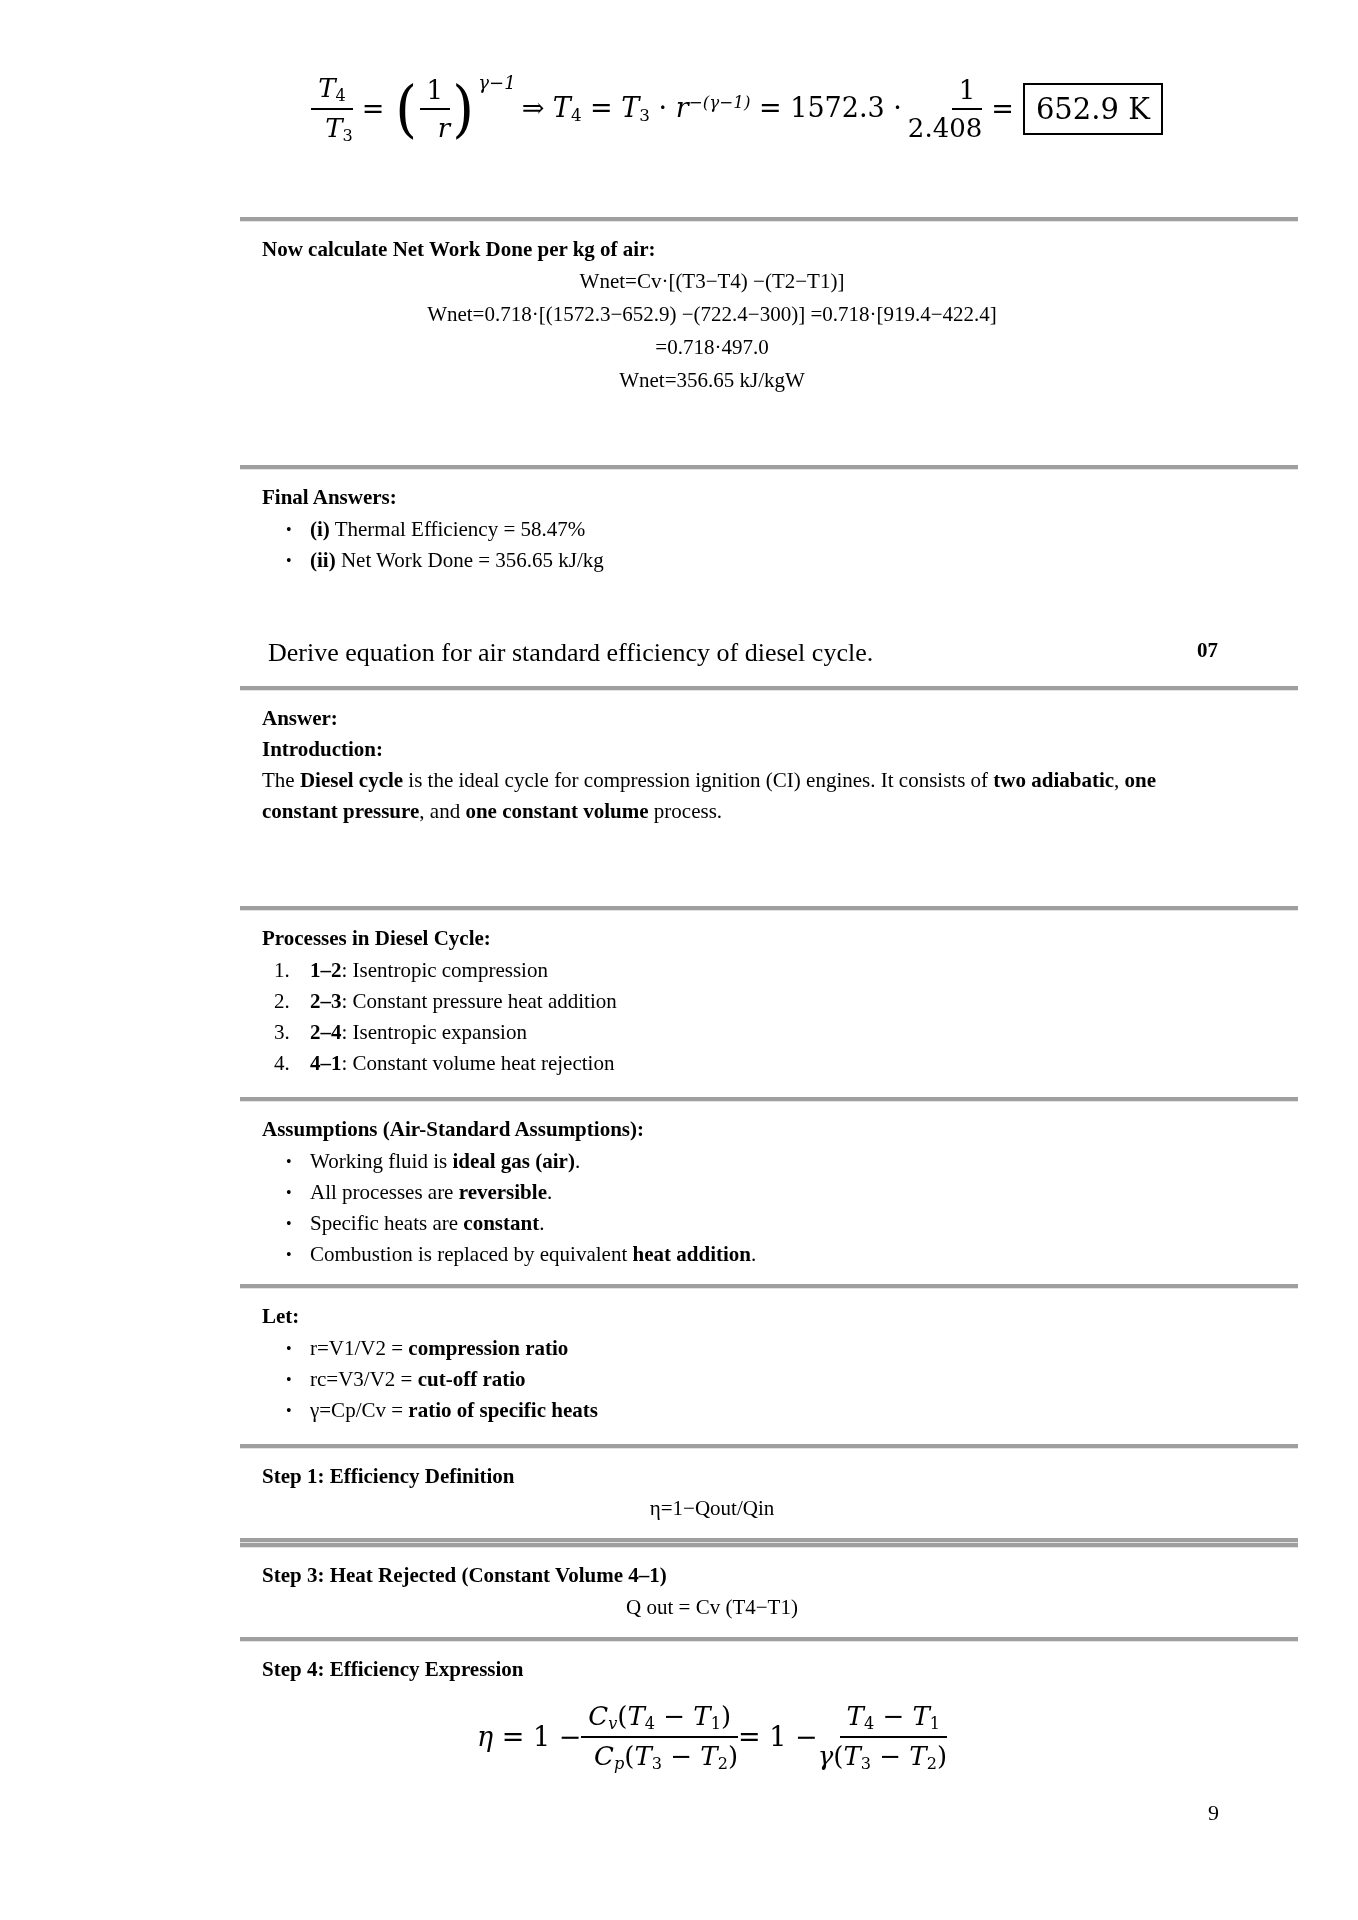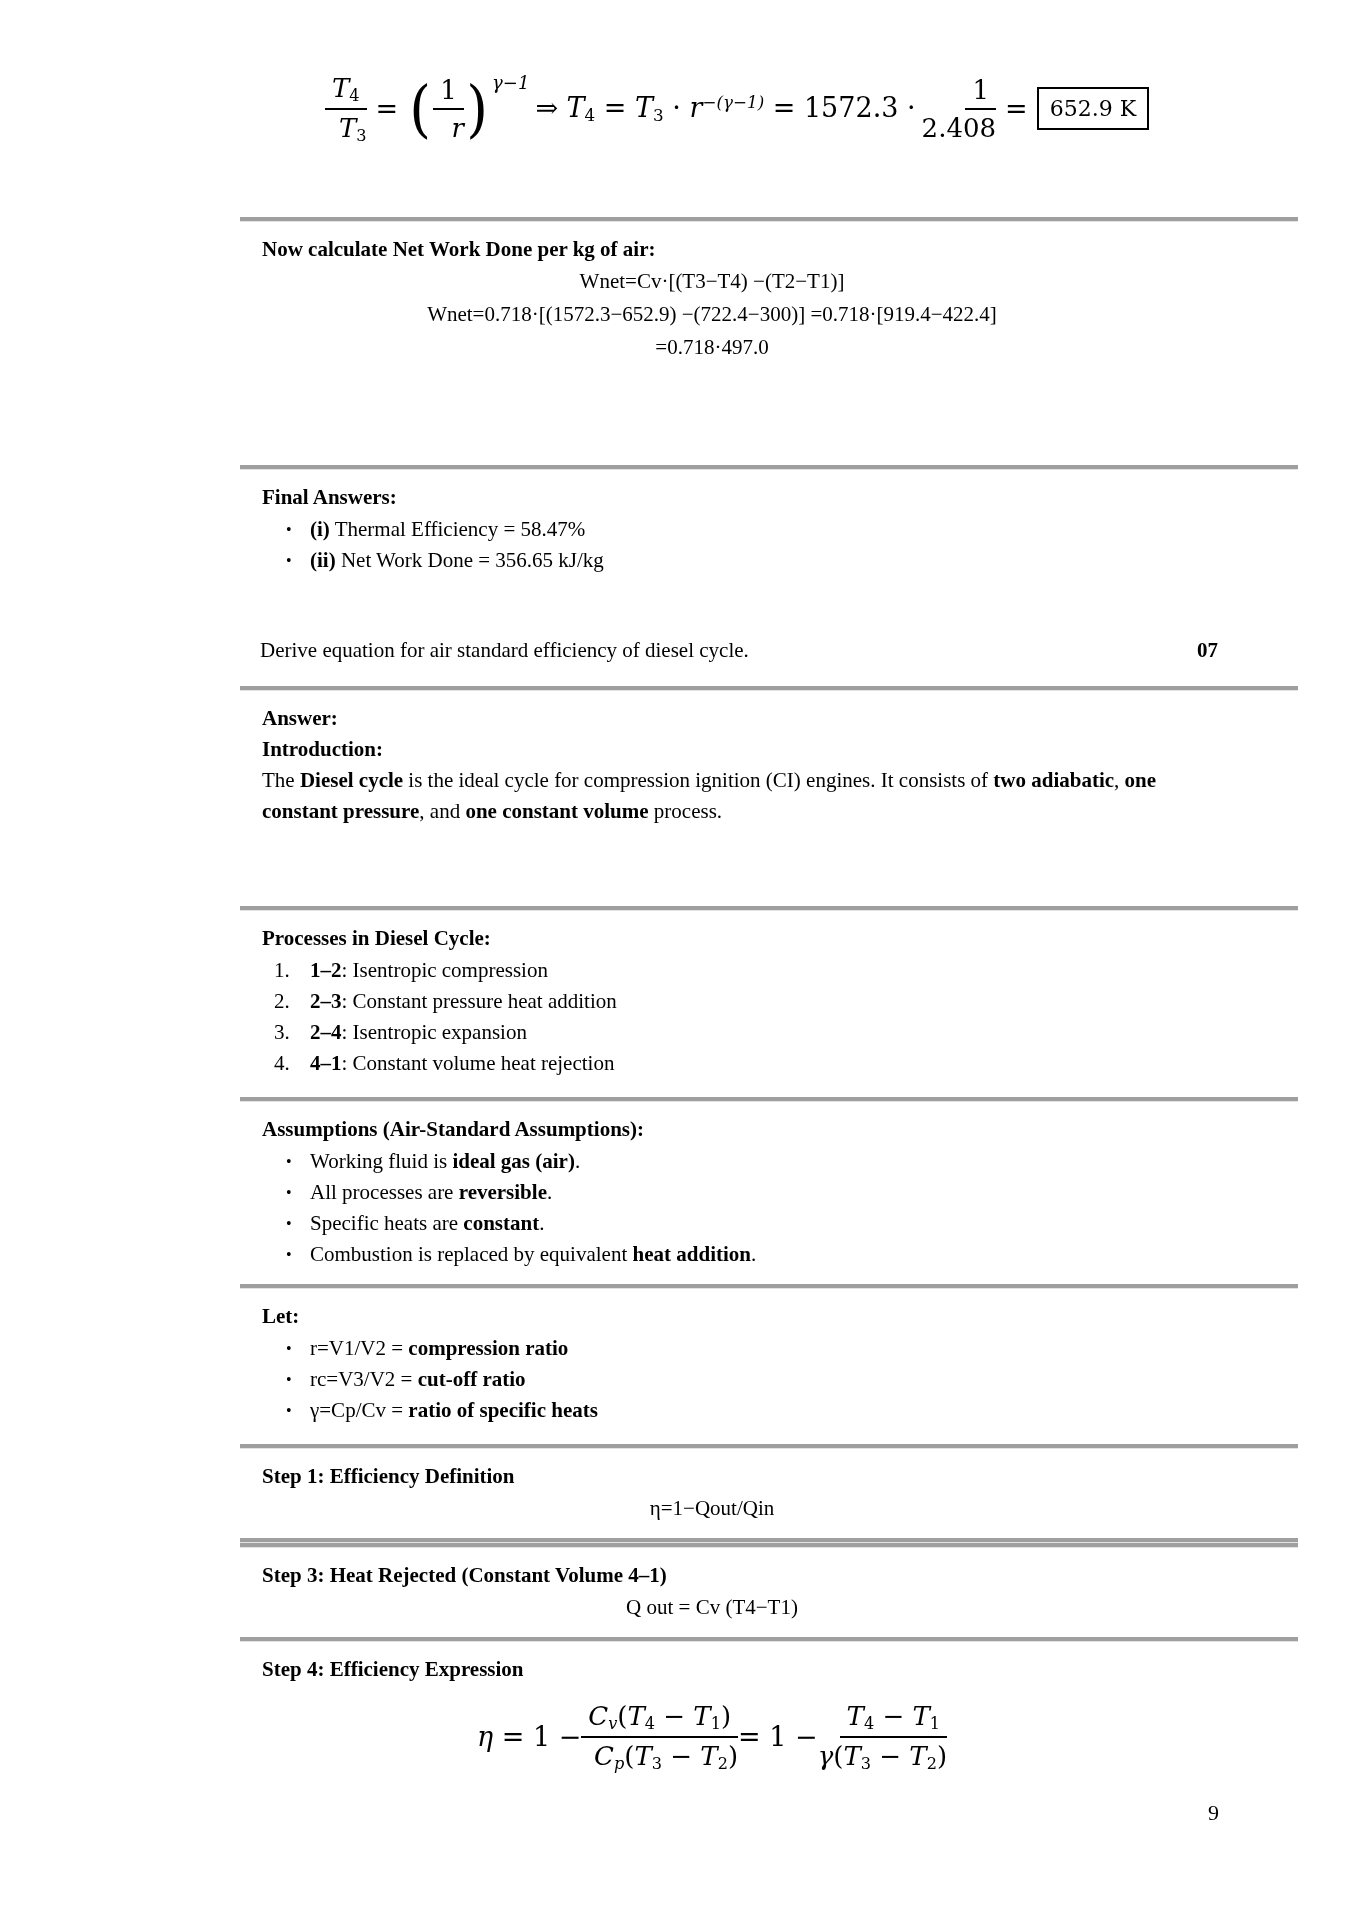--- a/index.html
+++ b/index.html
@@ -9,37 +9,37 @@
   .rule{height:4px;background:#9f9f9f;border-bottom:1px solid #e3e3e3;}
   .section{position:relative;box-sizing:border-box;padding:12px 0 0 22px;overflow:hidden;}
   .sec-title{font-weight:bold;font-size:21px;line-height:31px;}
   .eq-center{width:900px;text-align:center;font-size:21px;line-height:33px;}
   .para{width:900px;font-size:21px;line-height:31px;}
   .blist{margin-top:1px;}
   .bitem{display:flex;font-size:21px;line-height:31px;}
   .bullet{width:48px;padding-left:24px;box-sizing:border-box;font-size:16px;line-height:31px;flex:none;}
   .nnum{width:48px;padding-left:12px;box-sizing:border-box;flex:none;}
   .q-row{position:absolute;left:0;right:0;top:168px;height:34px;}
-  .q-text{position:absolute;left:20px;top:0;font-size:21px;}
+  .q-text{position:absolute;left:28px;top:0;font-size:26px;}
   .q-marks{position:absolute;right:80px;top:0;font-weight:bold;font-size:21px;}
   
   .math{font-family:"DejaVu Serif",serif;}
   .it{font-style:italic;}
   .sb{font-size:0.62em;vertical-align:-0.22em;}
   .sp{font-size:0.62em;vertical-align:0.55em;}
   .top-block{height:217px;display:flex;align-items:center;padding-left:22px;box-sizing:border-box;}
   .top-eq-inner{width:950px;display:flex;justify-content:center;align-items:center;font-size:27px;}
   .frac{display:inline-flex;flex-direction:column;align-items:flex-end;vertical-align:middle;font-size:26px;}
   .frac .num{padding:0 7px 3px;border-bottom:2px solid #000;}
   .frac .den{padding-top:3px;}
   .op{margin:0 9px;}
   .paren{display:inline-block;font-size:62px;line-height:0;font-weight:400;transform:scaleX(0.9);margin:0 1px;}
   .exp-sup{display:inline-block;position:relative;top:-26px;font-size:18px;margin-left:2px;}
   .midrun{margin:0 6px;white-space:nowrap;}
-  .boxed{border:2px solid #000;padding:7px 11px;font-size:22px;white-space:nowrap;}
+  .boxed{border:2px solid #000;padding:7px 11px;font-size:29px;white-space:nowrap;}
   .step4-row{width:900px;display:flex;justify-content:center;align-items:center;font-size:27px;margin-top:16px;}
   .pagenum{position:absolute;top:1800px;left:1208px;font-size:22px;}
 </style>
 </head>
 <body>
 
 <div class="page">
   <div class="content">
 
     <div class="top-block math">
@@ -66,20 +66,21 @@
       </div>
     </div>
 
     <div class="rule"></div>
 
     <div class="section" style="height:243px">
       <div class="sec-title">Now calculate Net Work Done per kg of air:</div>
       <div class="eq-center">Wnet=Cv·[(T3−T4) −(T2−T1)]</div>
       <div class="eq-center">Wnet=0.718·[(1572.3−652.9) −(722.4−300)] =0.718·[919.4−422.4]</div>
       <div class="eq-center">=0.718·497.0</div>
+      <div class="eq-center">Wnet=356.65 kJ/kgW</div>
     </div>
 
     <div class="rule"></div>
 
     <div class="section" style="height:216px">
       <div class="sec-title">Final Answers:</div>
       <div class="blist">
         <div class="bitem">
           <span class="bullet">•</span>
           <span><span style="font-weight: bold;">(i)</span><span> Thermal Efficiency = 58.47%</span></span>

